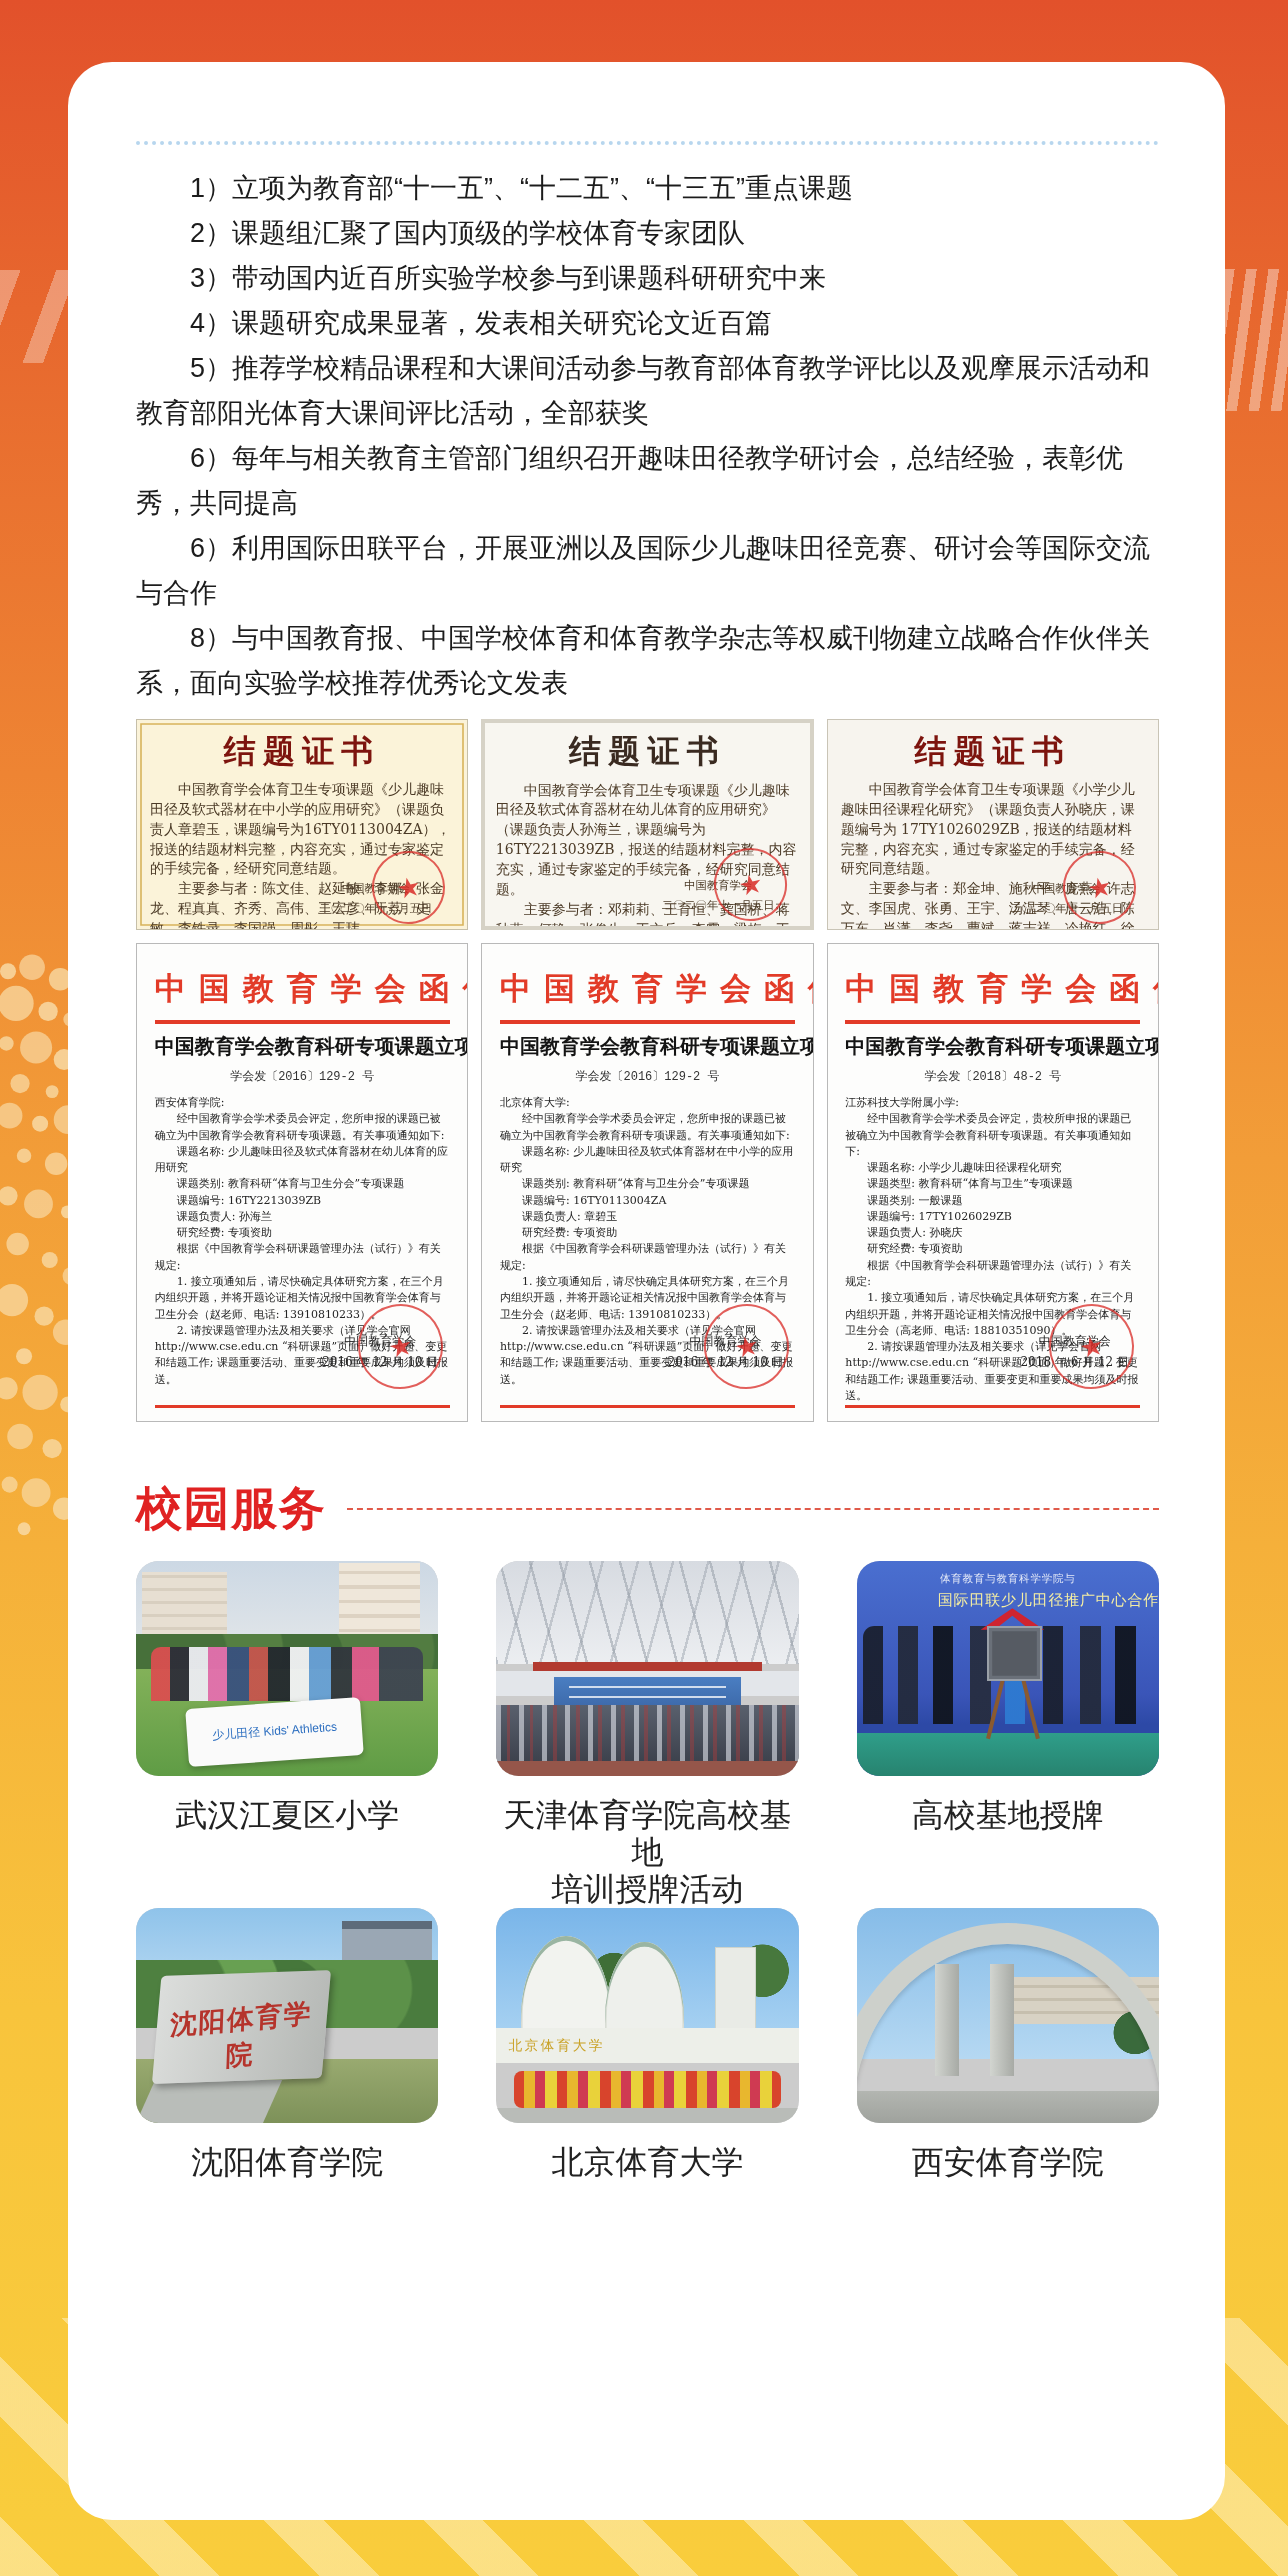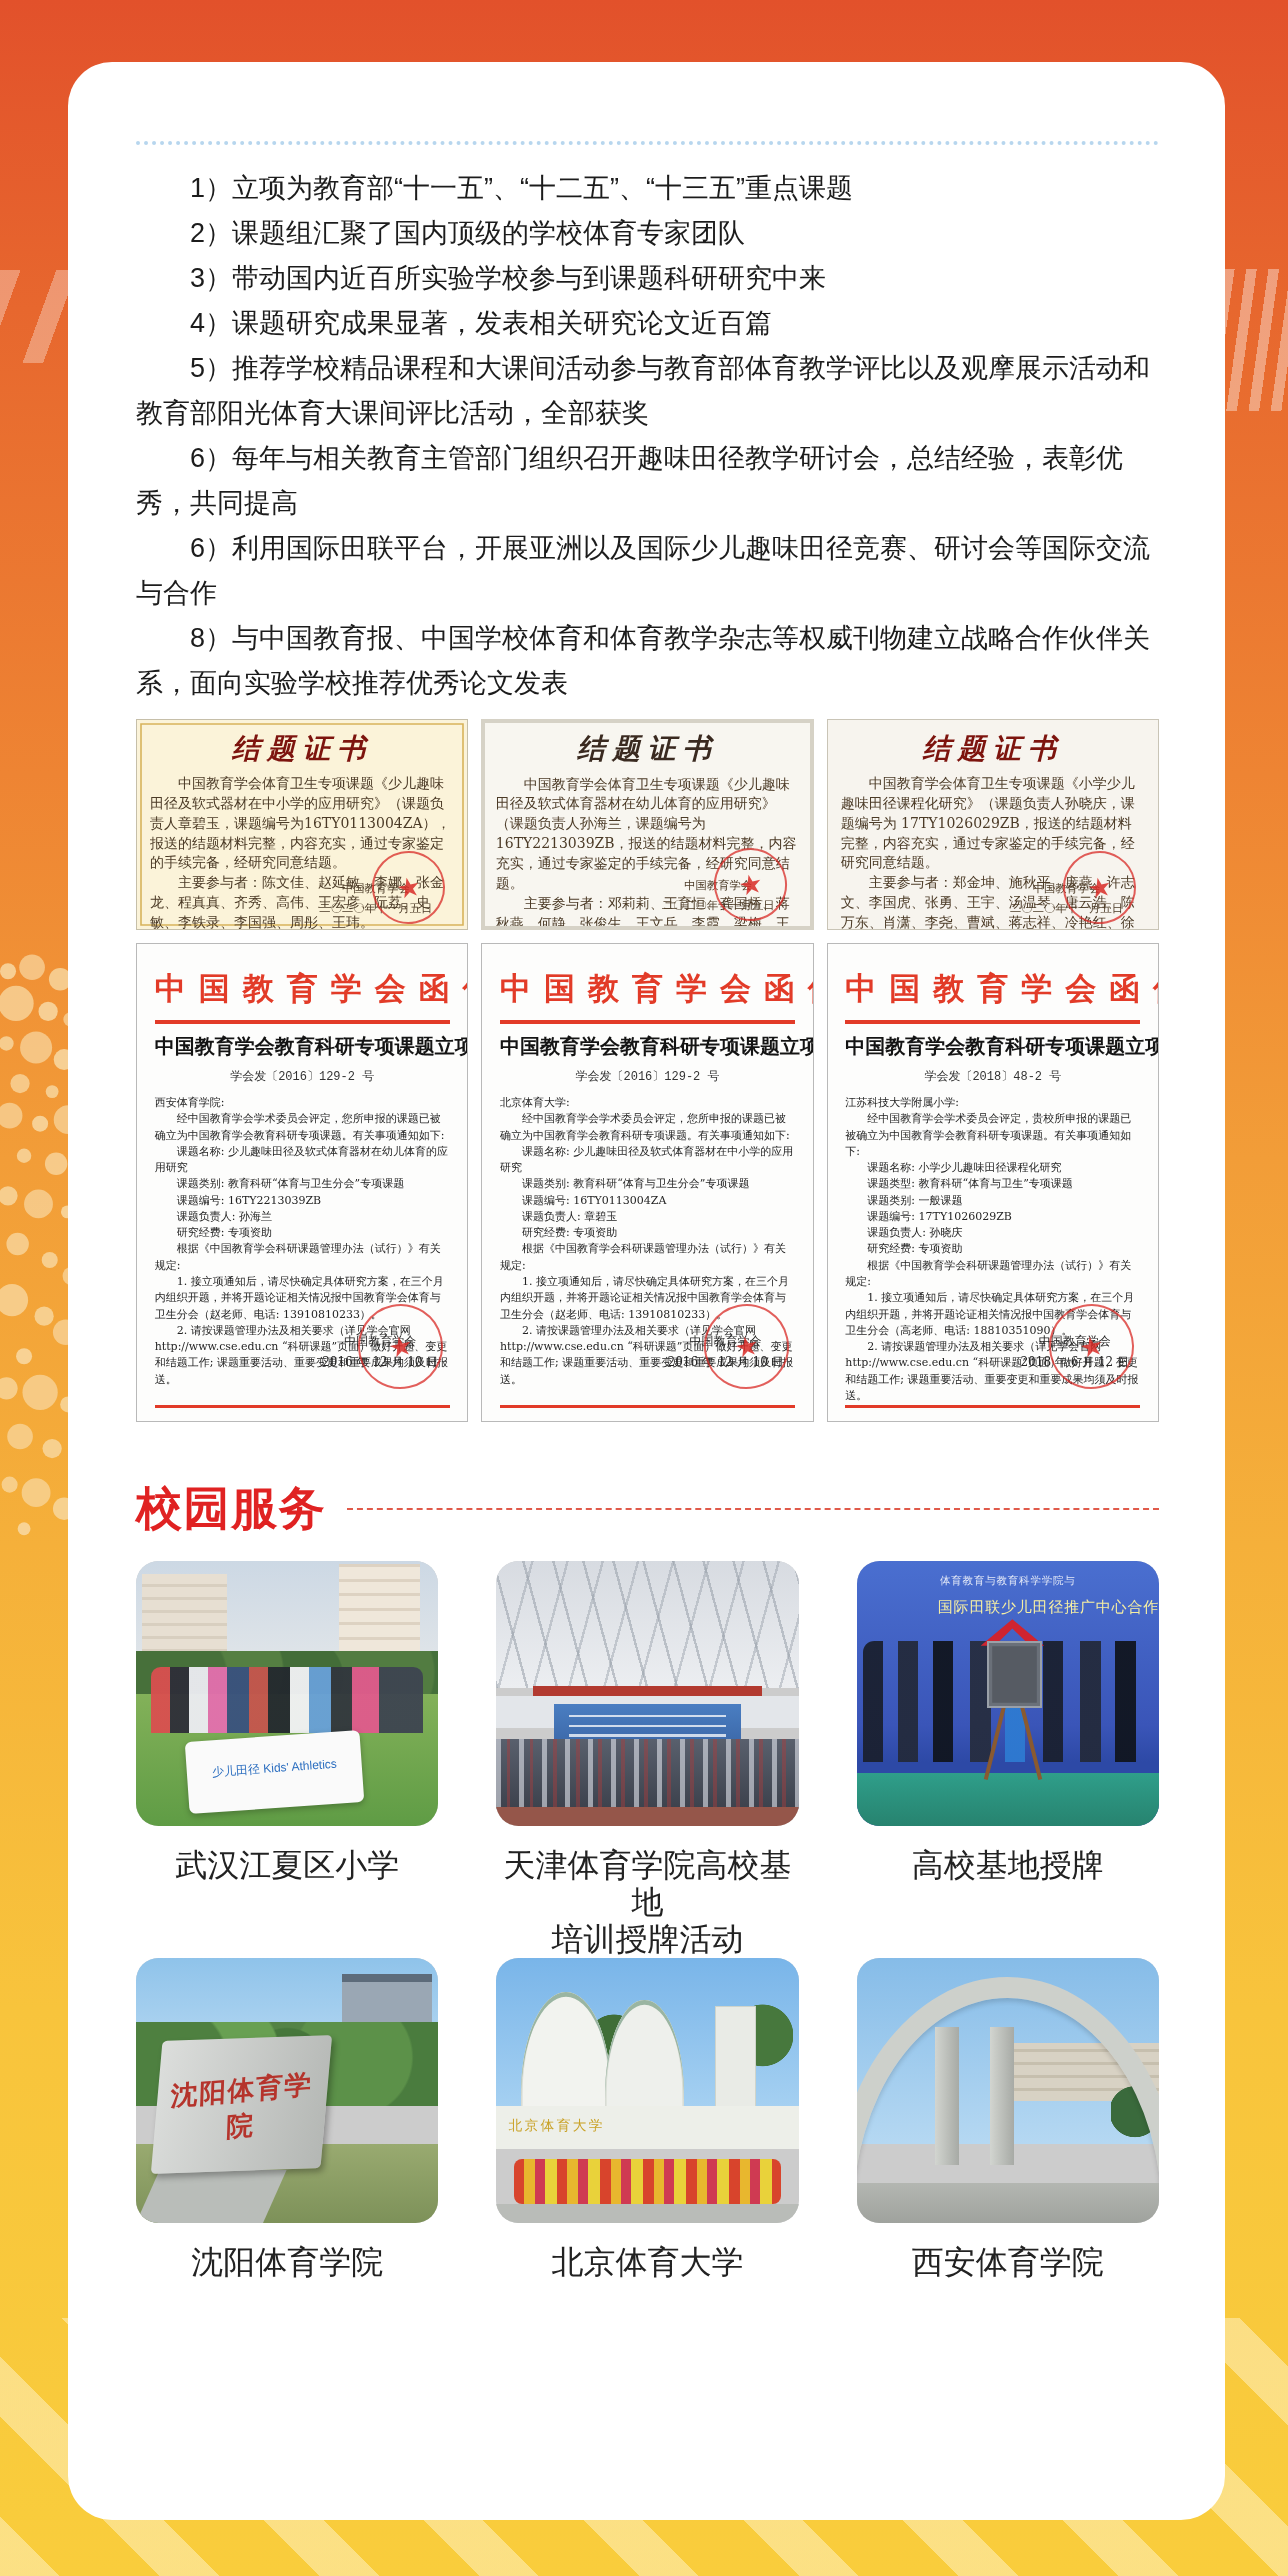--- a/index.html
+++ b/index.html
@@ -25,21 +25,21 @@
   .blue-line{margin-top:27px;height:0;border-top:4.8px dotted #b7d6ee;}
   .research-list{margin-top:21px;font-size:27px;line-height:45px;color:#1c1c1c;}
   .research-list p{margin:0;text-indent:2em;}
   
   .cert-row{display:grid;grid-template-columns:repeat(3,1fr);gap:13px;margin-top:13px;}
   .cert{height:211px;box-sizing:border-box;position:relative;overflow:hidden;
     padding:6.4px 13px;font-family:"DejaVu Serif",serif;border:0.8px solid #c6bfa9;}
   .cert-a{background:#fbf3d9;box-shadow:inset 0 0 0 3.2px #fbf3d9, inset 0 0 0 4.8px #d8b35a;}
   .cert-b{background:#f8f6f0;border:4px solid #d6d2c6;padding:4px 10.5px;}
   .cert-c{background:#f7f4ee;border:0.8px solid #c9c4b6;}
-  .cert-title{text-align:center;font-size:28px;font-weight:bold;color:#7d140e;letter-spacing:7.2px;margin:3.2px 0 6.4px;font-style:italic;}
+  .cert-title{text-align:center;font-size:32px;font-weight:bold;color:#7d140e;letter-spacing:7.2px;margin:3.2px 0 6.4px;}
   .cert-b .cert-title{color:#3a2a20;}
   .cert-body{font-size:14px;line-height:1.42;color:#4b3a26;white-space:pre-line;}
   .cert-sign{position:absolute;right:35px;bottom:11.3px;text-align:center;font-size:11.3px;color:#4b3a26;line-height:1.7;}
   .seal{position:absolute;width:69px;height:69px;border:2.4px solid rgba(216,42,38,.75);border-radius:50%;
     color:rgba(216,42,38,.85);display:flex;align-items:center;justify-content:center;
     font-size:27px;transform:rotate(-12deg);background:rgba(255,255,255,0);}
   .cert .seal{right:22.5px;bottom:4.8px;}
   
   .letter-row{display:grid;grid-template-columns:repeat(3,1fr);gap:13px;margin-top:13px;}
   .letter{height:479px;box-sizing:border-box;background:#fdfdfc;border:0.8px solid #b9b9b9;
@@ -53,21 +53,21 @@
   .letter .seal{right:24px;bottom:32px;width:81px;height:81px;}
   .letter-bottom-rule{position:absolute;left:17.7px;right:17.7px;bottom:13px;border-top:3.2px solid #e23b28;}
   
   .campus-head{display:flex;align-items:center;gap:21px;margin-top:56px;}
   .campus-title{font-size:46px;font-weight:bold;color:#e02222;margin:0;letter-spacing:1.6px;}
   .red-dash{flex:1;height:0;border-top:2.4px dashed #e05a4a;}
   .campus-para{margin:29px 0 0;font-size:27px;line-height:49px;color:#1c1c1c;text-indent:2em;}
   
   .photo-grid{display:grid;grid-template-columns:repeat(3,1fr);column-gap:58px;margin-top:21px;}
   .photo-grid figure{margin:0;}
-  .photo{height:265px;border-radius:22.5px;position:relative;overflow:hidden;background:#ccc;}
+  .photo{height:215px;border-radius:22.5px;position:relative;overflow:hidden;background:#ccc;}
   .photo-grid figcaption{text-align:center;font-size:32px;color:#222;margin-top:21px;line-height:37px;white-space:pre-line;}
   
   .ppl-strip{border-radius:9.7px 9.7px 0 0;opacity:.95;}
   .overlay-txt{position:absolute;color:rgba(255,255,255,.9);text-align:center;width:100%;}
   
   .wh-sky{inset:0 45% auto 0;top:0;height:42%;width:100%;background:linear-gradient(180deg,#ccd8e4,#e2e6e9);}
   .wh-b1{left:2%;top:5%;width:28%;height:38%;background:repeating-linear-gradient(0deg,#e7dfd2 0 9.7px,#d8cfc0 9.7px 13px);}
   .wh-b2{right:6%;top:1%;width:27%;height:44%;background:repeating-linear-gradient(0deg,#efe7da 0 11.3px,#ddd2c2 11.3px 14.5px);}
   .wh-trees{left:0;right:0;top:34%;height:18%;
     background:radial-gradient(circle at 10% 60%,#47703a 0 22%,transparent 23%),radial-gradient(circle at 30% 40%,#557f42 0 26%,transparent 27%),radial-gradient(circle at 55% 55%,#436d38 0 24%,transparent 25%),radial-gradient(circle at 78% 45%,#527c41 0 26%,transparent 27%),radial-gradient(circle at 95% 60%,#44703a 0 20%,transparent 21%),linear-gradient(#4e7a3e,#4e7a3e);}

